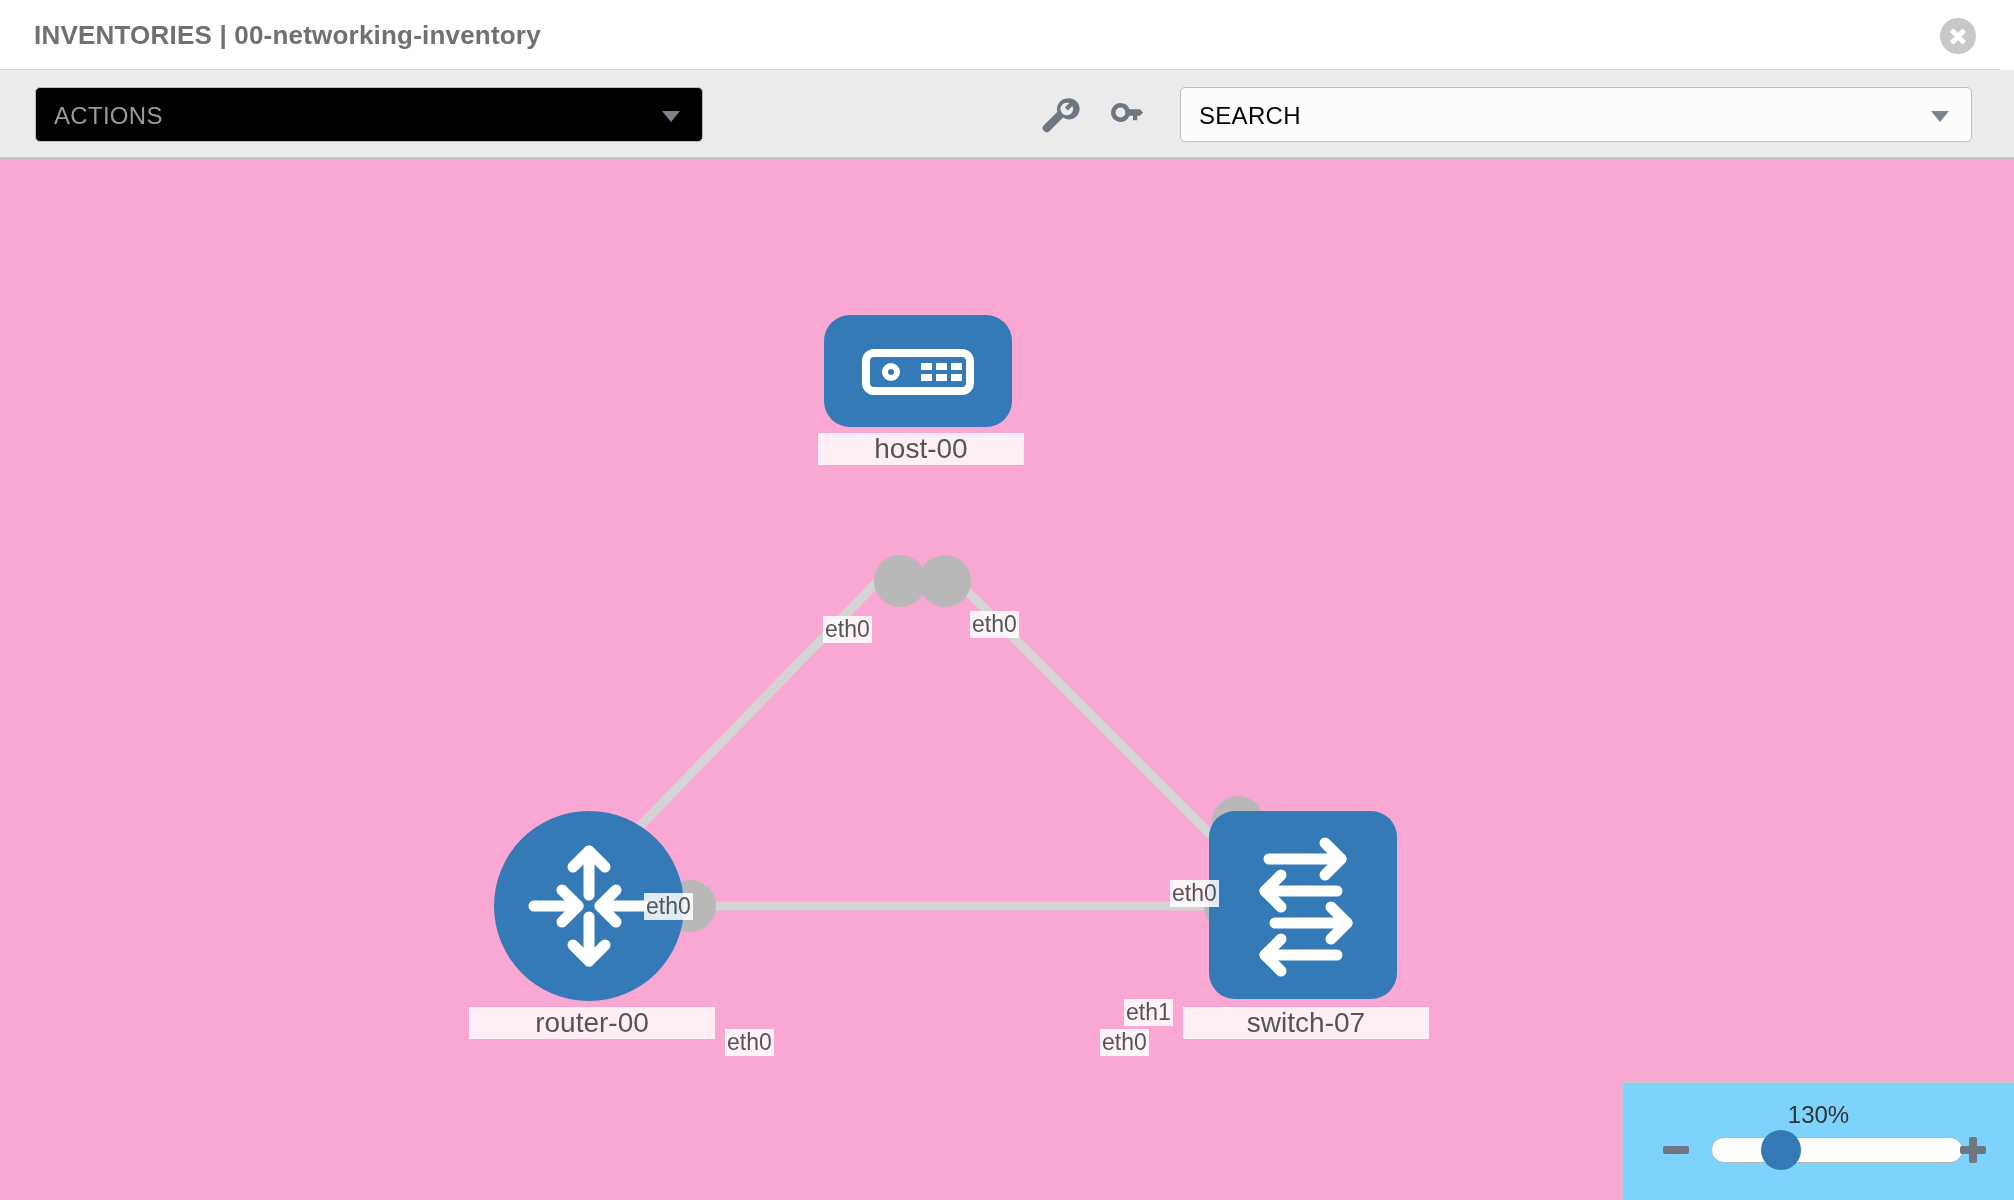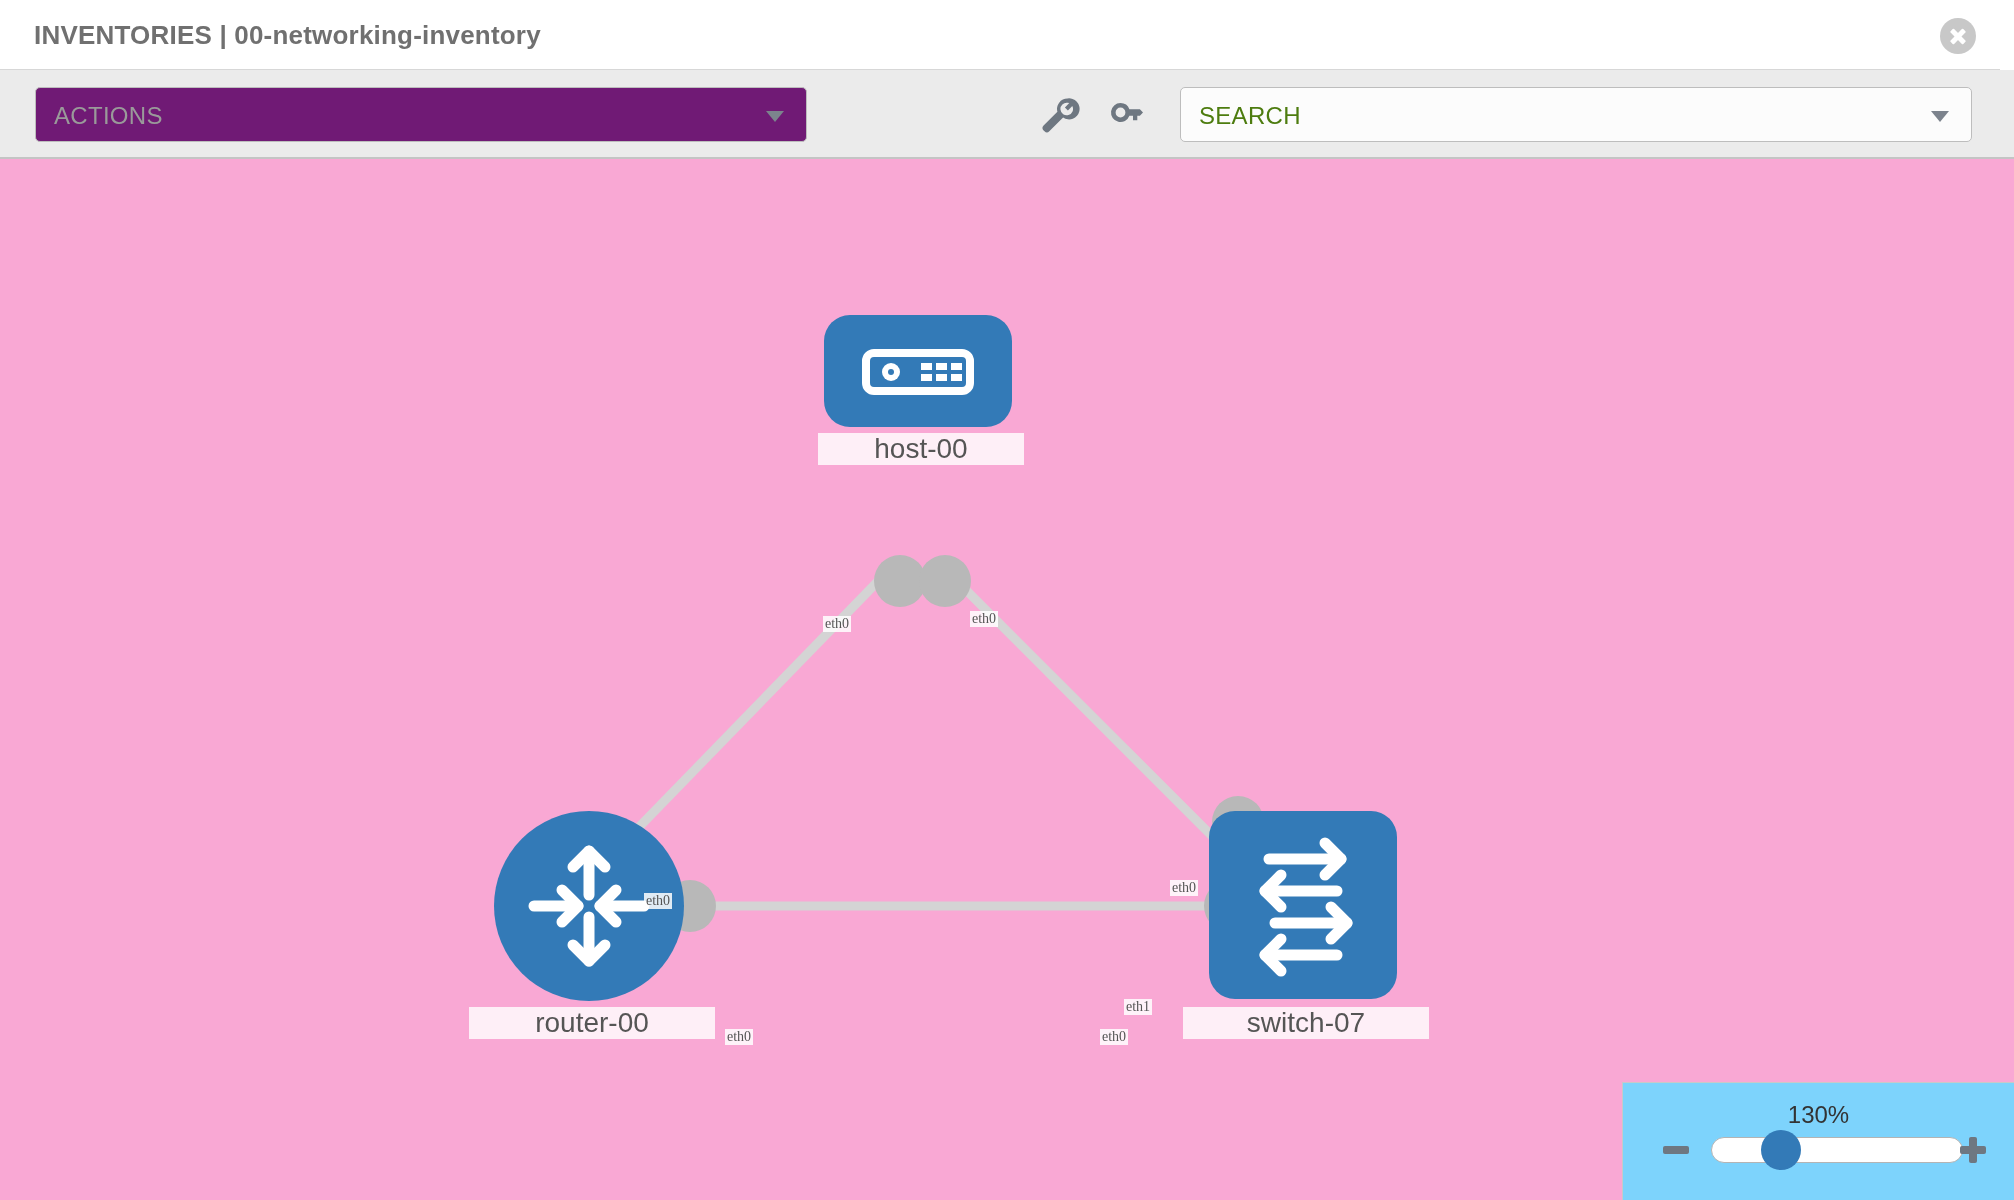--- a/index.html
+++ b/index.html
@@ -66,23 +66,23 @@
     width: 2014px;
     height: 89px;
     background: #ebebeb;
     border-bottom: 2px solid #c4c4c4;
     box-sizing: border-box;
   }
   .actions-select {
     position: absolute;
     left: 35px;
     top: 17px;
-    width: 772px;
+    width: 668px;
     height: 55px;
-    background: #701a75;
+    background: #000000;
     border: 1px solid #bdbdbd;
     border-radius: 5px;
     box-sizing: border-box;
     cursor: pointer;
   }
   .actions-select .label {
     position: absolute;
     left: 18px;
     top: 14px;
     font-size: 24px;
@@ -120,21 +120,21 @@
     border: 1px solid #bdbdbd;
     border-radius: 5px;
     box-sizing: border-box;
     cursor: text;
   }
   .search-box .label {
     position: absolute;
     left: 18px;
     top: 14px;
     font-size: 24px;
-    color: #4d7c0f;
+    color: #000000;
     letter-spacing: 0.3px;
   }
 
   
   .canvas {
     position: absolute;
     left: 0; top: 159px;
     width: 2014px;
     height: 1041px;
     background: #f9a8d4;
@@ -163,27 +163,26 @@
     color: #555555;
     background: rgba(255,255,255,0.82);
     white-space: nowrap;
     padding: 0 3px;
     text-align: center;
   }
 
   
   .iface-label {
     position: absolute;
-    font-size: 14px;
+    font-size: 23px;
     color: #555555;
     background: rgba(255,255,255,0.85);
     white-space: nowrap;
     padding: 0 2px;
     cursor: pointer;
-    font-family: Liberation Serif, serif;
   }
 
   
   .zoom-panel {
     position: absolute;
     left: 1622px;
     top: 1082px;
     width: 392px;
     height: 118px;
     background: #7dd3fc;

